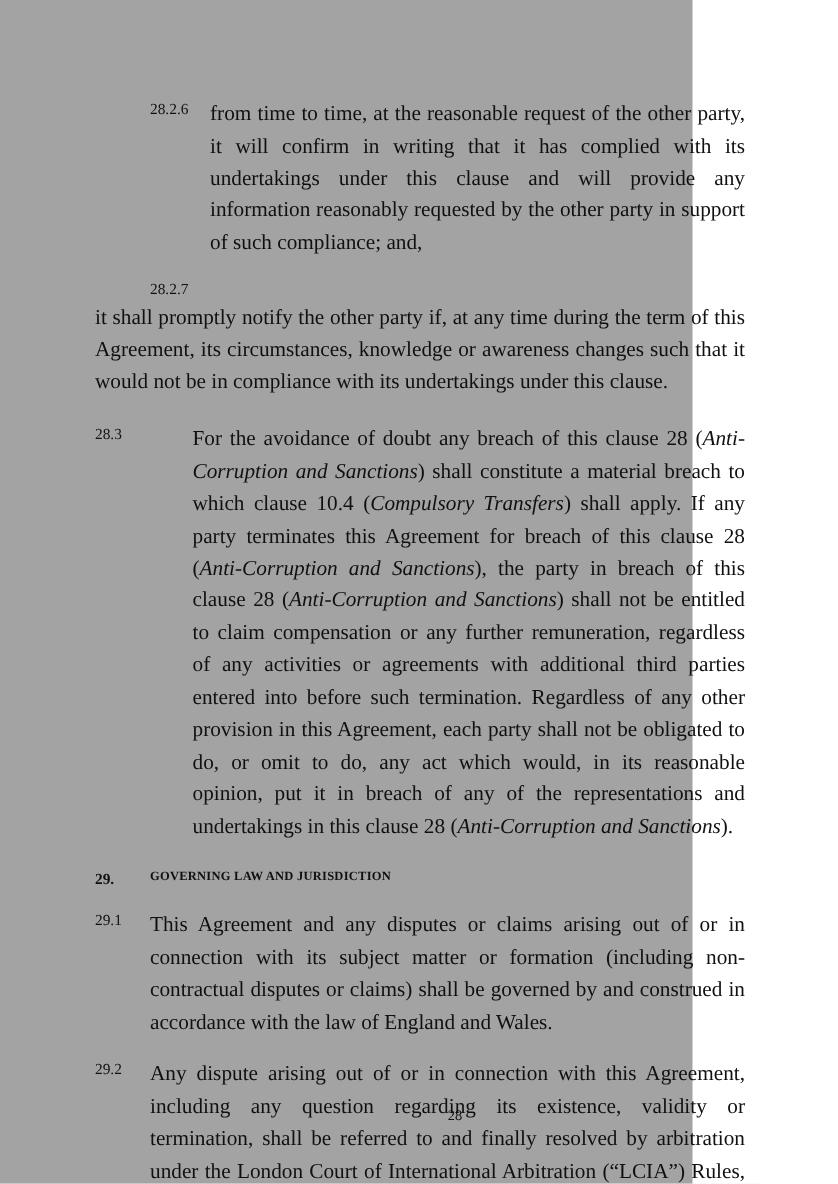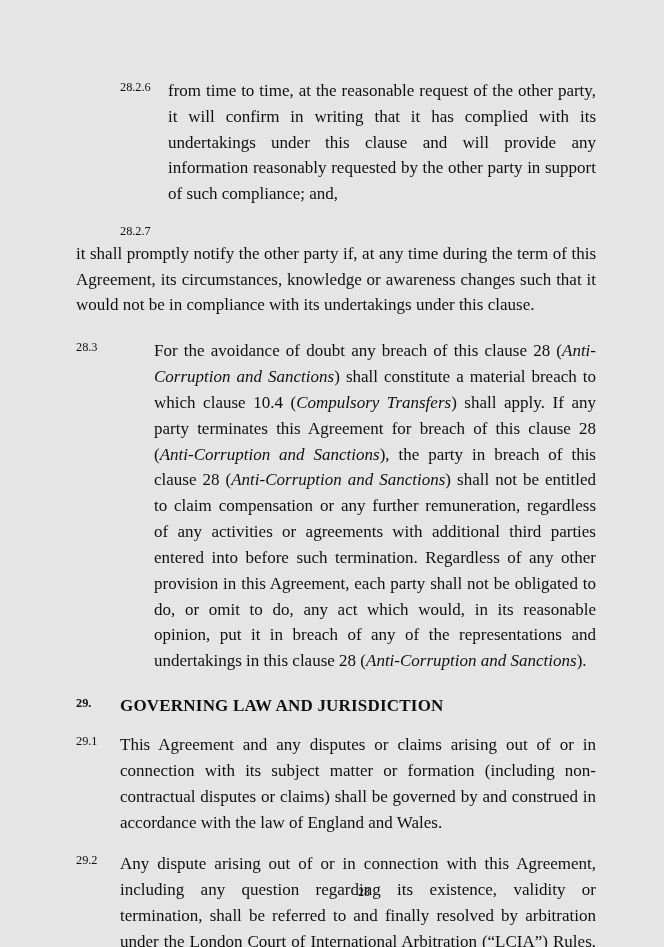--- a/index.html
+++ b/index.html
@@ -12,23 +12,23 @@
     height: 947px;
     position: relative;
     font-family: "Liberation Serif", serif;
     color: #101010;
     overflow: hidden;
   }
   .page {
     position: absolute;
     left: 0;
     top: 0;
-    width: 664px;
+    width: 554px;
     height: 947px;
-    background: #e5e5e5;
+    background: #a3a3a3;
   }
   .content {
     position: absolute;
     left: 76px;
     top: 78px;
     width: 520px;
   }
 
   
   .clause {
@@ -61,21 +61,21 @@
     margin-top: 22px;
     margin-bottom: 16px;
   }
   .heading .num {
     width: 44px;
     font-weight: bold;
     font-size: 12.3px;
   }
   .heading .body {
     font-weight: bold;
-    font-size: 17px;
+    font-size: 10px;
     letter-spacing: 0.2px;
   }
 
   .closing {
     margin-top: 20px;
     margin-left: 0px;
     font-size: 16px;
     line-height: 1.52;
     text-align: justify;
   }

